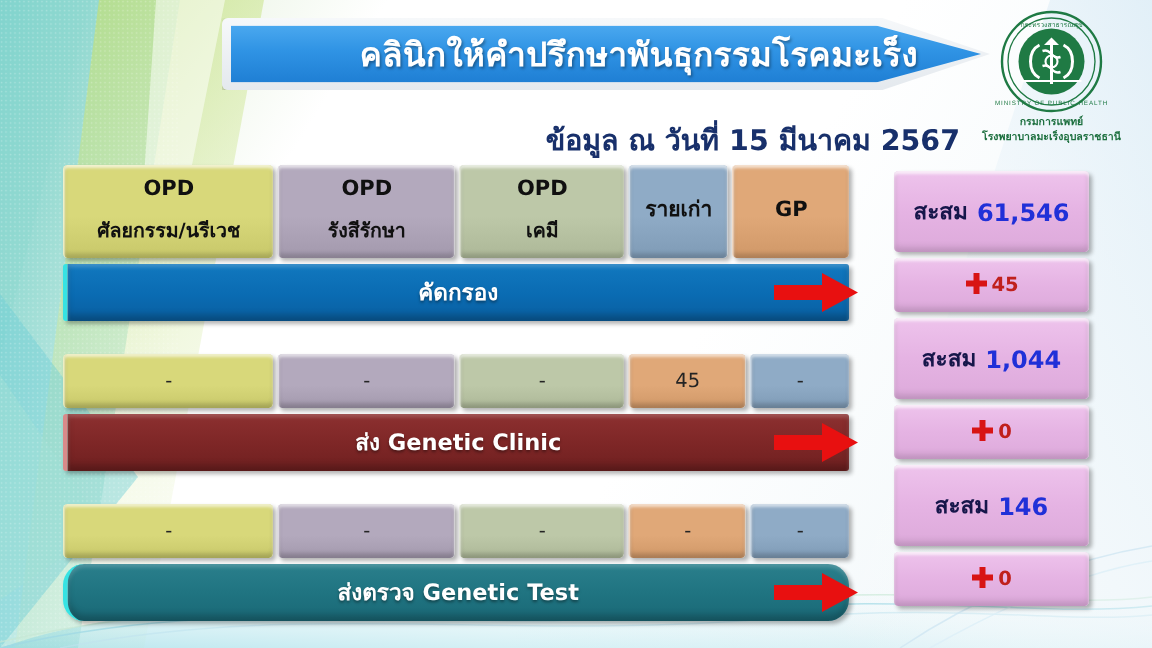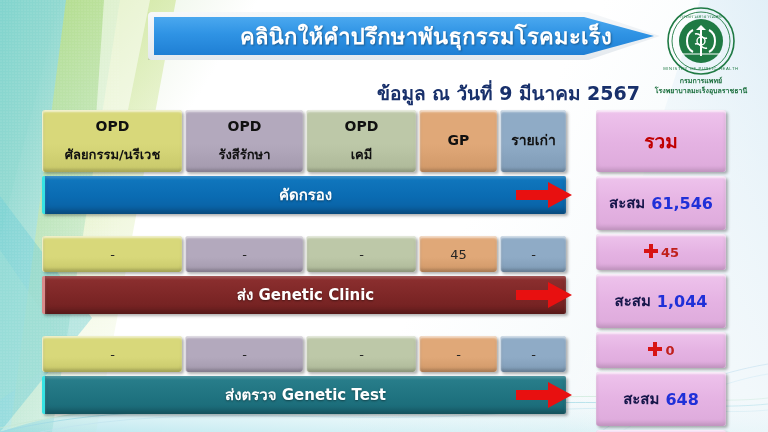--- a/index.html
+++ b/index.html
@@ -200,41 +200,41 @@
     <path d="M36 38 C 42 36, 42 44, 48 42" fill="none" stroke="#ffffff" stroke-width="1.6"></path>
     <circle cx="42" cy="35" r="4" fill="none" stroke="#ffffff" stroke-width="1.4"></circle>
     <path d="M22 48 h40" stroke="#ffffff" stroke-width="1.2"></path>
     <text x="42" y="12" font-size="4.6" fill="#1f7a44" text-anchor="middle" font-family="'DejaVu Sans',sans-serif">กระทรวงสาธารณสุข</text>
     <text x="42" y="64" font-size="4.2" fill="#1f7a44" text-anchor="middle" font-family="'Liberation Sans',sans-serif" letter-spacing="0.6">MINISTRY OF PUBLIC HEALTH</text>
   </svg>
   <div class="logo-caption">กรมการแพทย์</div>
   <div class="logo-caption">โรงพยาบาลมะเร็งอุบลราชธานี</div>
 </div>
 
-<div class="date-line">ข้อมูล ณ  วันที่ 9 มีนาคม 2567</div>
+<div class="date-line">ข้อมูล ณ  วันที่ 15 มีนาคม 2567</div>
 
 <div class="table">
   <div class="row" id="hdrRow">
       <div class="hcell" style="width: 140px; background: linear-gradient(rgb(216, 216, 122) 0%, rgb(216, 216, 122) 55%, rgb(200, 200, 106) 100%);">
         <div class="l1">OPD</div>
         <div class="l2">ศัลยกรรม/นรีเวช</div>
       </div>
       <div class="hcell" style="width: 118px; background: linear-gradient(rgb(179, 169, 189) 0%, rgb(179, 169, 189) 55%, rgb(163, 153, 173) 100%);">
         <div class="l1">OPD</div>
         <div class="l2">รังสีรักษา</div>
       </div>
       <div class="hcell" style="width: 110px; background: linear-gradient(rgb(189, 200, 168) 0%, rgb(189, 200, 168) 55%, rgb(173, 184, 152) 100%);">
         <div class="l1">OPD</div>
         <div class="l2">เคมี</div>
       </div>
+      <div class="hcell small" style="width: 66px; background: linear-gradient(rgb(143, 171, 198) 0%, rgb(143, 171, 198) 55%, rgb(127, 155, 182) 100%);">
+        <div class="l1">รายเก่า</div>
+      </div>
       <div class="hcell small" style="width: 78px; background: linear-gradient(rgb(224, 168, 120) 0%, rgb(224, 168, 120) 55%, rgb(208, 152, 104) 100%);">
         <div class="l1">GP</div>
-      </div>
-      <div class="hcell small" style="width: 66px; background: linear-gradient(rgb(143, 171, 198) 0%, rgb(143, 171, 198) 55%, rgb(127, 155, 182) 100%);">
-        <div class="l1">รายเก่า</div>
       </div>
     </div>
   <div id="bodyRows">
       <div class="bandrow">
         <div class="band blue" style="width: 524px;">
           <span>คัดกรอง</span>
           <svg class="arrow" viewBox="0 0 56 26">
             <path d="M0 8 H32 V0 L56 13 L32 26 V18 H0 Z" fill="#e81010"></path>
           </svg>
         </div>
@@ -255,41 +255,38 @@
         </div>
       </div>
       <div class="row">
         <div class="dcell" style="width: 140px; background: linear-gradient(rgb(216, 216, 122) 0%, rgb(216, 216, 122) 58%, rgb(200, 200, 106) 100%);">-</div>
         <div class="dcell" style="width: 118px; background: linear-gradient(rgb(179, 169, 189) 0%, rgb(179, 169, 189) 58%, rgb(163, 153, 173) 100%);">-</div>
         <div class="dcell" style="width: 110px; background: linear-gradient(rgb(189, 200, 168) 0%, rgb(189, 200, 168) 58%, rgb(173, 184, 152) 100%);">-</div>
         <div class="dcell" style="width: 78px; background: linear-gradient(rgb(224, 168, 120) 0%, rgb(224, 168, 120) 58%, rgb(208, 152, 104) 100%);">-</div>
         <div class="dcell" style="width: 66px; background: linear-gradient(rgb(143, 171, 198) 0%, rgb(143, 171, 198) 58%, rgb(127, 155, 182) 100%);">-</div>
       </div>
       <div class="bandrow">
-        <div class="band teal" style="width: 524px;">
+        <div class="band teal" style="width: 524px; border-radius: 14px;">
           <span>ส่งตรวจ Genetic Test</span>
           <svg class="arrow" viewBox="0 0 56 26">
             <path d="M0 8 H32 V0 L56 13 L32 26 V18 H0 Z" fill="#e81010"></path>
           </svg>
         </div>
       </div>
       <div class="row">
         <div class="dcell" style="width: 140px; background: linear-gradient(rgb(216, 216, 122) 0%, rgb(216, 216, 122) 58%, rgb(200, 200, 106) 100%);">-</div>
         <div class="dcell" style="width: 118px; background: linear-gradient(rgb(179, 169, 189) 0%, rgb(179, 169, 189) 58%, rgb(163, 153, 173) 100%);">-</div>
         <div class="dcell" style="width: 110px; background: linear-gradient(rgb(189, 200, 168) 0%, rgb(189, 200, 168) 58%, rgb(173, 184, 152) 100%);">-</div>
         <div class="dcell" style="width: 78px; background: linear-gradient(rgb(224, 168, 120) 0%, rgb(224, 168, 120) 58%, rgb(208, 152, 104) 100%);">-</div>
         <div class="dcell" style="width: 66px; background: linear-gradient(rgb(143, 171, 198) 0%, rgb(143, 171, 198) 58%, rgb(127, 155, 182) 100%);">-</div>
       </div>
     </div>
 </div>
 
 <div class="pink-col" id="pinkCol">
-    <div class="sum sum-head">
-      <span class="sum-title">รวม</span>
-    </div>
     <div class="sum sum-band">
       <span class="lbl-sasom">สะสม</span>
       <span class="num-blue">61,546</span>
     </div>
     <div class="sum sum-data">
       <span class="plus-ico"><svg width="16" height="16" viewBox="0 0 16 16">
           <path d="M6 1 h4 v5 h5 v4 h-5 v5 h-4 v-5 h-5 v-4 h5 z" fill="#d81414"></path>
         </svg></span>
       <span class="num-red">45</span>
     </div>
@@ -298,21 +295,21 @@
       <span class="num-blue">1,044</span>
     </div>
     <div class="sum sum-data">
       <span class="plus-ico"><svg width="16" height="16" viewBox="0 0 16 16">
           <path d="M6 1 h4 v5 h5 v4 h-5 v5 h-4 v-5 h-5 v-4 h5 z" fill="#d81414"></path>
         </svg></span>
       <span class="num-red">0</span>
     </div>
     <div class="sum sum-band">
       <span class="lbl-sasom">สะสม</span>
-      <span class="num-blue">648</span>
+      <span class="num-blue">146</span>
     </div>
     <div class="sum sum-data">
       <span class="plus-ico"><svg width="16" height="16" viewBox="0 0 16 16">
           <path d="M6 1 h4 v5 h5 v4 h-5 v5 h-4 v-5 h-5 v-4 h5 z" fill="#d81414"></path>
         </svg></span>
       <span class="num-red">0</span>
     </div>
   </div>
 
 </body></html>

